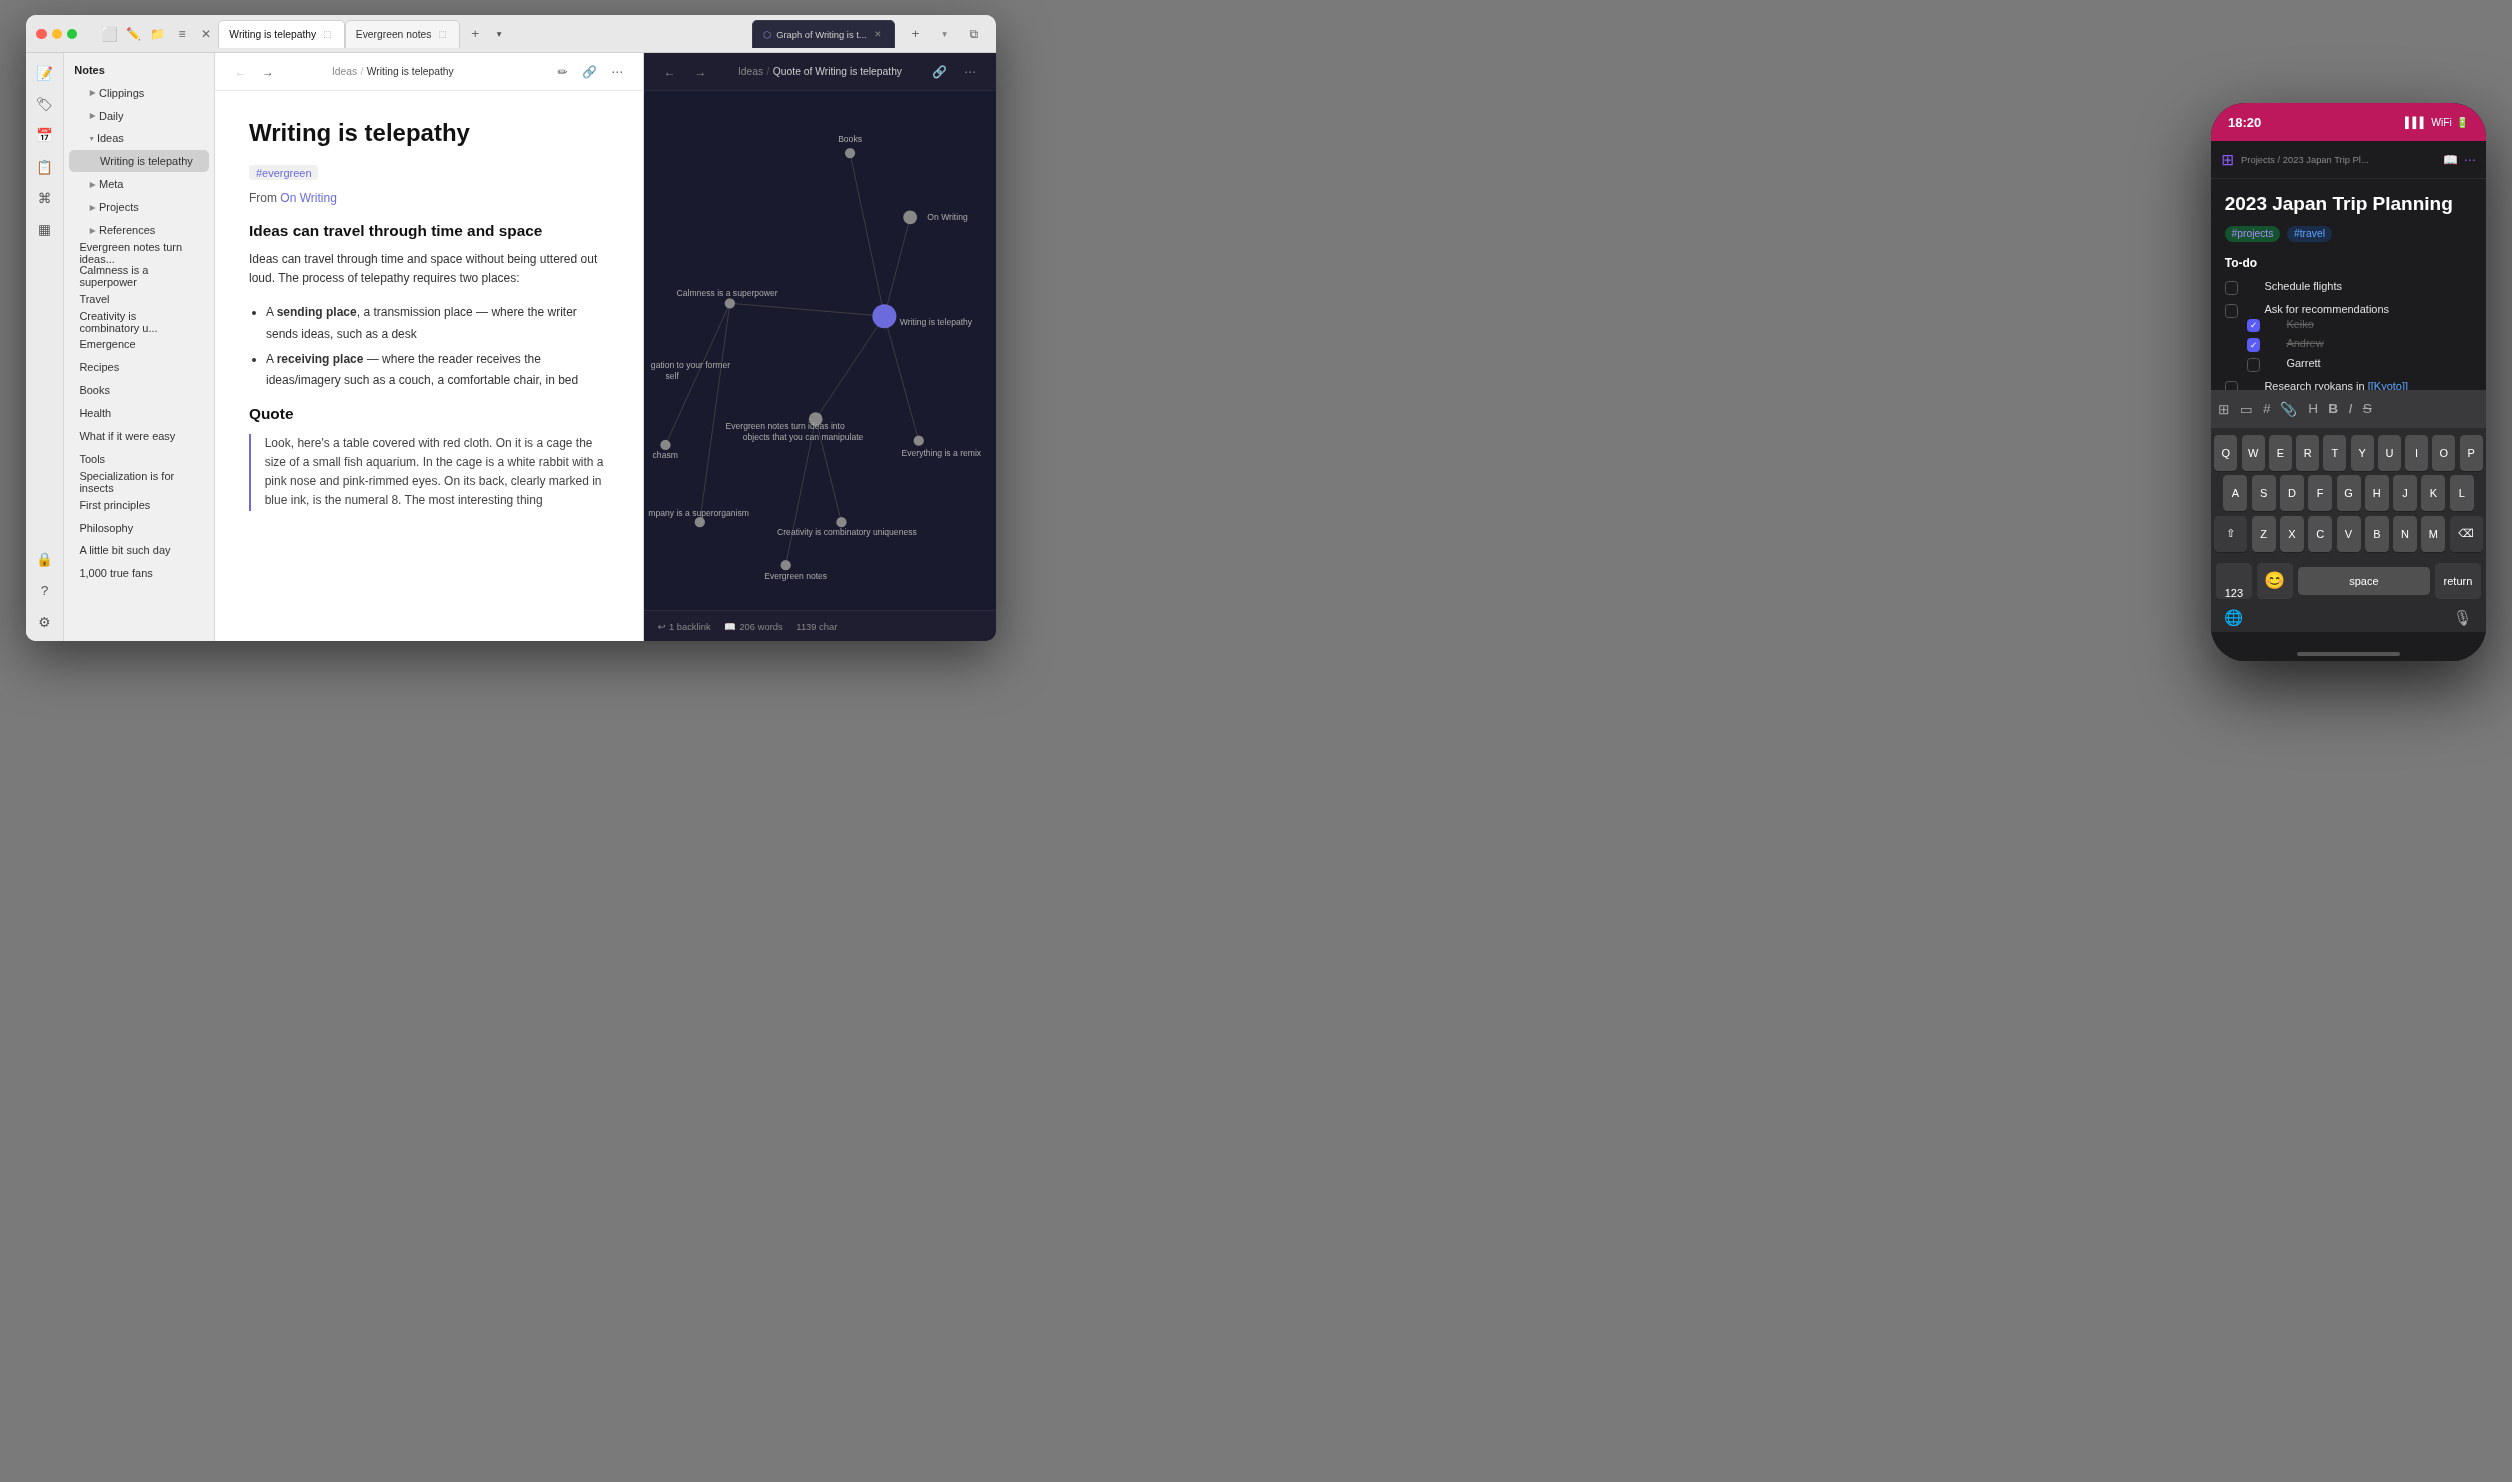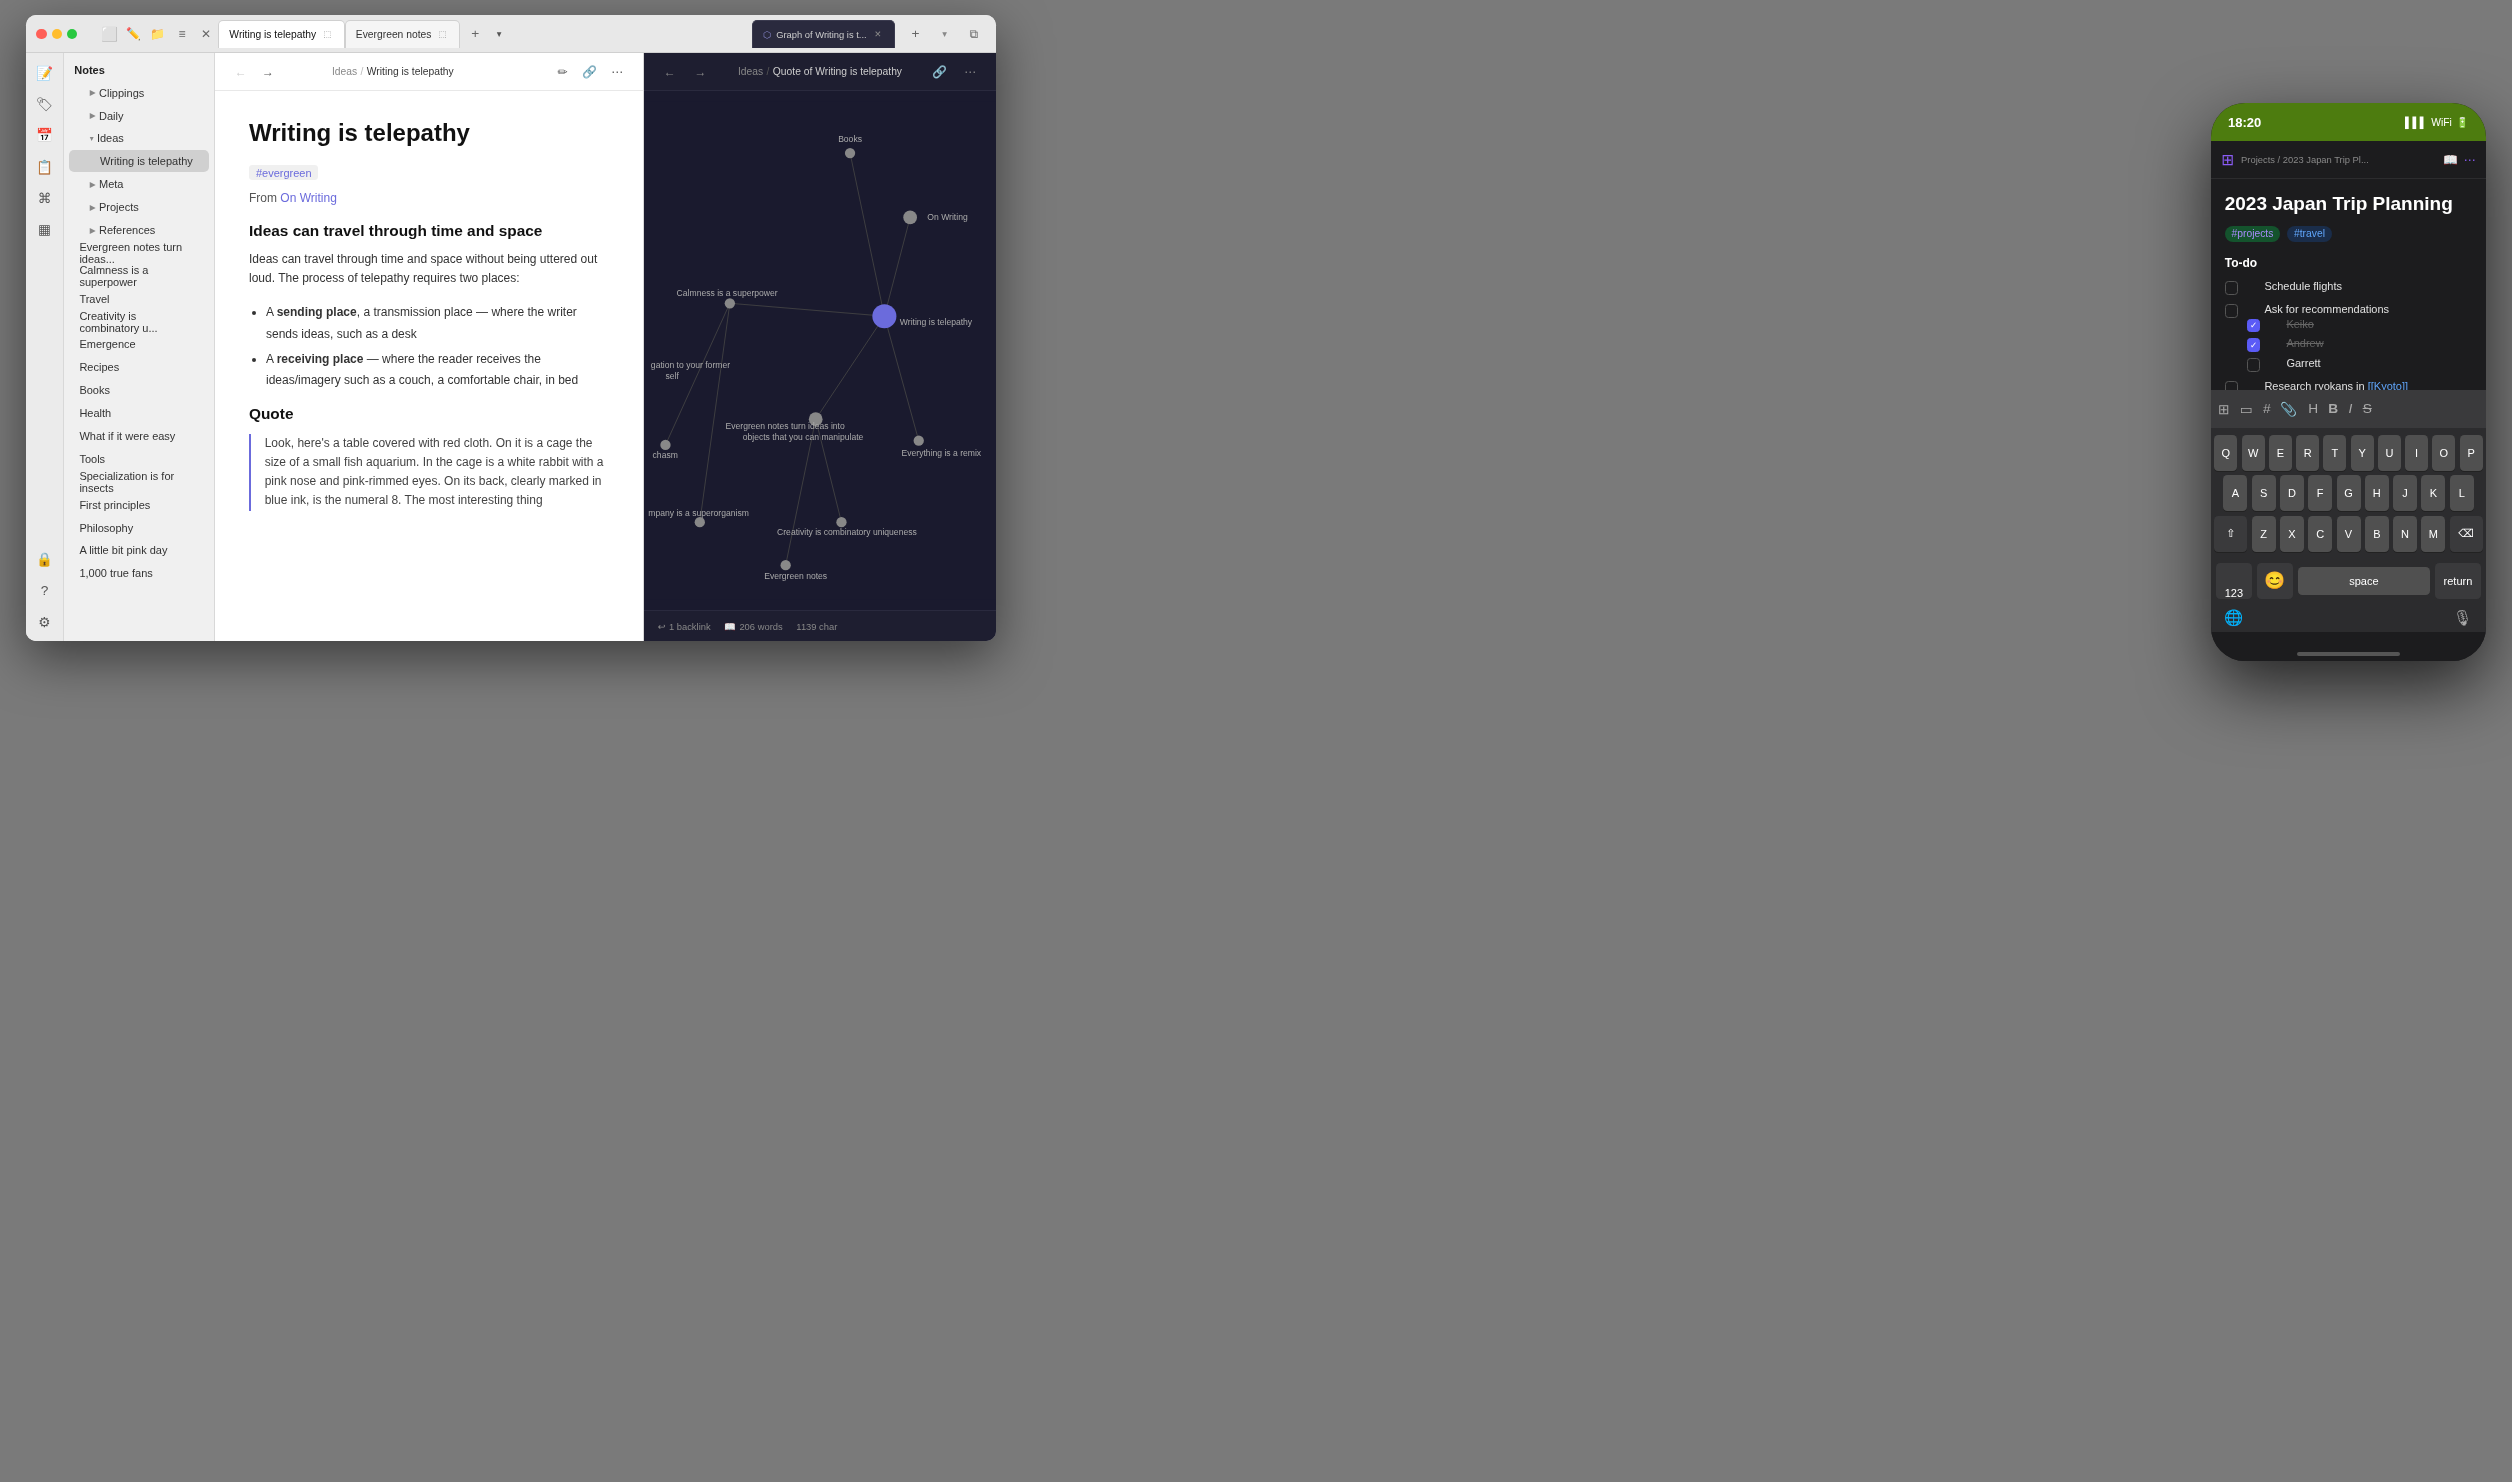--- a/index.html
+++ b/index.html
@@ -392,21 +392,21 @@
       background: #1c1c1e;
       border-radius: 34px;
       box-shadow: 0 26px 69px rgba(0,0,0,0.7);
       overflow: hidden;
       display: flex;
       flex-direction: column;
     }
 
     .iphone-notch {
       height: 38px;
-      background: #4d7c0f;
+      background: #be185d;
       display: flex;
       align-items: center;
       justify-content: space-between;
       padding: 0 17px;
       flex-shrink: 0;
     }
 
     .iphone-time {
       font-size: 13px;
       font-weight: 600;
@@ -789,21 +789,21 @@
           <div class="sidebar-item">
             <span>Specialization is for insects</span>
           </div>
           <div class="sidebar-item">
             <span>First principles</span>
           </div>
           <div class="sidebar-item">
             <span>Philosophy</span>
           </div>
           <div class="sidebar-item">
-            <span>A little bit pink day</span>
+            <span>A little bit such day</span>
           </div>
           <div class="sidebar-item">
             <span>1,000 true fans</span>
           </div>
         </div>
       </div>
     </div>
 
     <div class="note-editor">
       <div class="note-toolbar">

